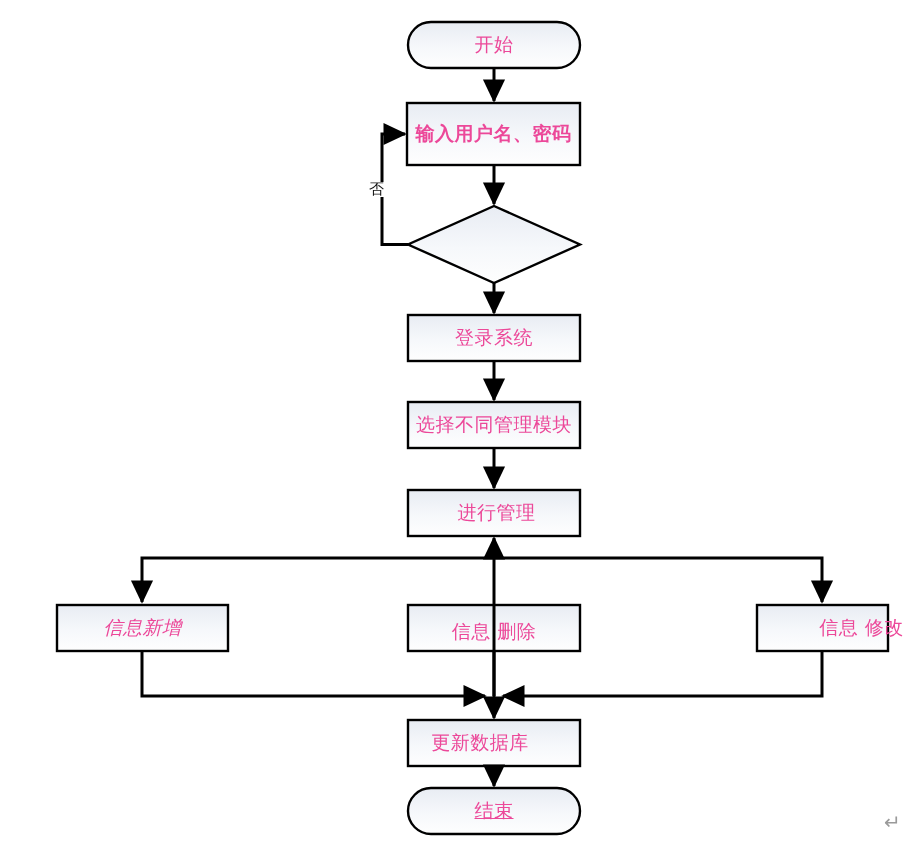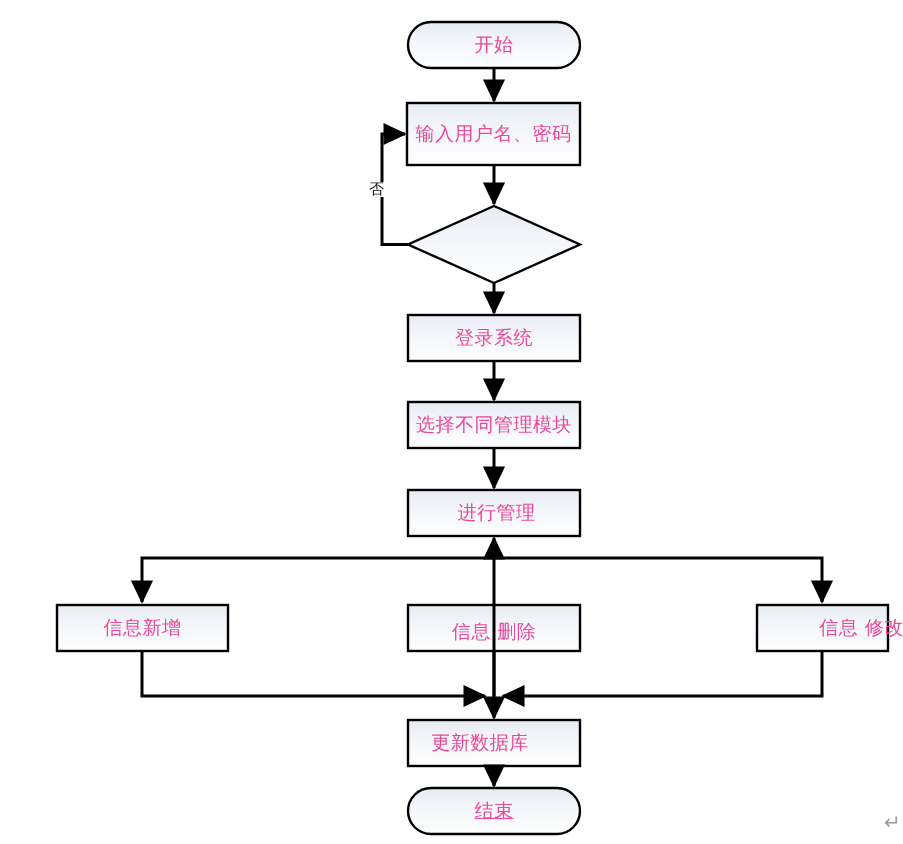--- a/index.html
+++ b/index.html
@@ -137,30 +137,30 @@
       <path d="M 822 651 L 822 696 L 503 696" marker-end="url(#arrow)"></path>
 
       <path d="M 494 651 L 494 718" marker-end="url(#arrow)"></path>
 
       <path d="M 494 766 L 494 786" marker-end="url(#arrow)"></path>
     </g>
   </svg>
 
   <div class="node-label" style="left:408px; top:22px; width:172px; height:46px;">开始</div>
 
-  <div class="node-label" style="left:407px; top:103px; width:173px; height:62px;">输入用户名、密码</div>
+  <div class="node-label" style="left:407px; top:103px; width:173px; height:62px;font-weight:bold;">输入用户名、密码</div>
 
 
   <div class="node-label" style="left:408px; top:402px; width:172px; height:46px;">选择不同管理模块</div>
 
   <div class="node-label" style="left:408px; top:315px; width:172px; height:46px;">登录系统</div>
 
   <div class="node-label" style="left:408px; top:490px; width:177px; height:46px;">进行管理</div>
 
-  <div class="node-label" style="left:57px; top:605px; width:171px; height:46px;">信息新增</div>
+  <div class="node-label" style="left:57px; top:605px; width:171px; height:46px;font-style:italic;">信息新增</div>
 
   <div class="node-label" style="left:408px; top:605px; width:172px; height:54px;border-radius:13px;">信息 删除</div>
 
   <div class="node-label" style="left:757px; top:605px; width:131px; height:46px;margin-left:39px;">信息 修改</div>
 
   <div class="node-label" style="left:408px; top:720px; width:144px; height:46px;font-family:Liberation Mono, monospace;">更新数据库</div>
 
   <div class="node-label" style="left:408px; top:788px; width:172px; height:46px;text-decoration:underline;">结束</div>
 
   <div class="edge-label" style="left:368px; top:182px;">否</div>

